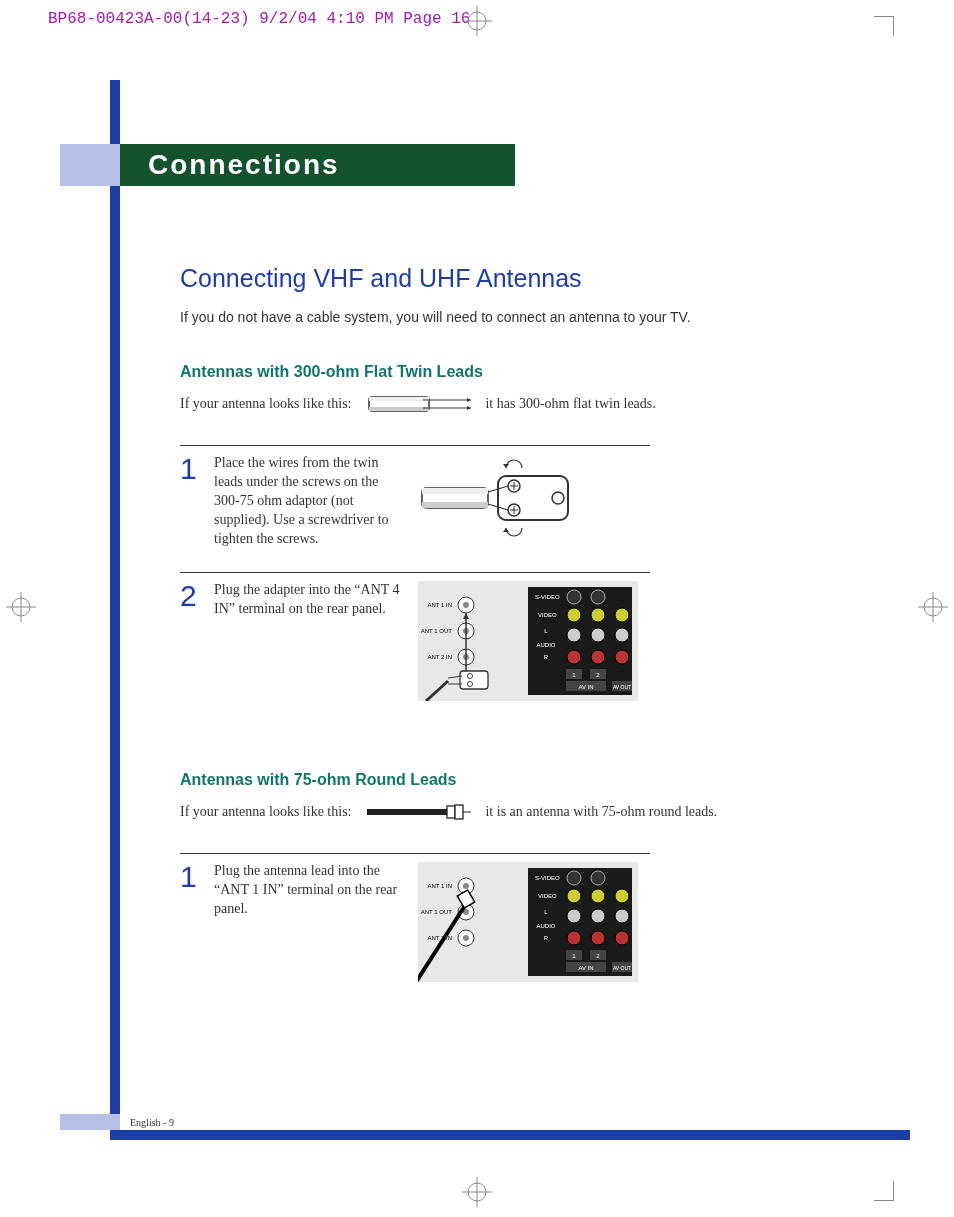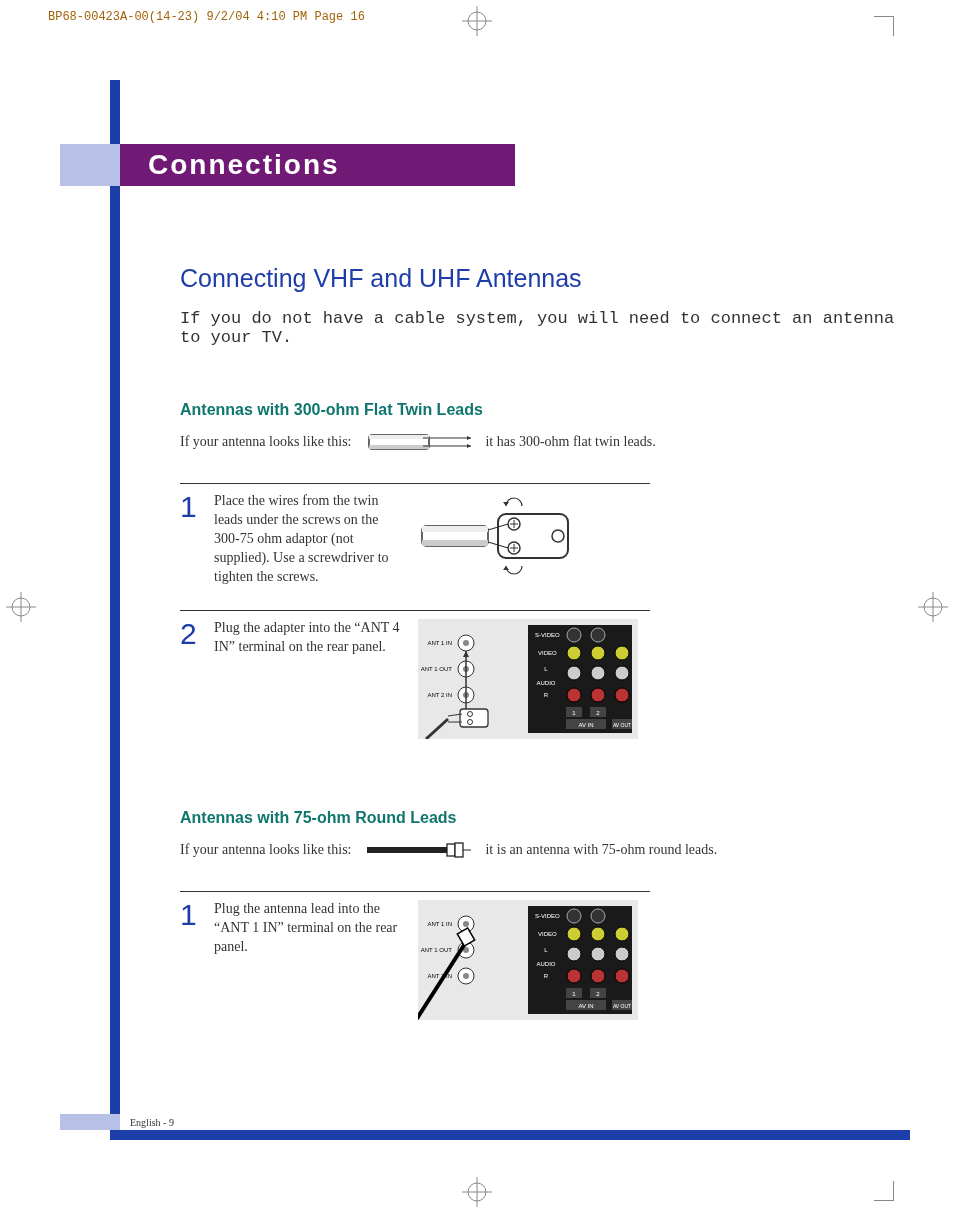--- a/index.html
+++ b/index.html
@@ -9,22 +9,22 @@
     background: #fff;
     font-family: Arial, Helvetica, sans-serif;
     position: relative;
     color: #333;
   }
   .print-header {
     position: absolute;
     top: 10px;
     left: 48px;
     font-family: "Courier New", monospace;
-    font-size: 12px;
-    color: #a16207;
+    font-size: 16px;
+    color: #a21caf;
   }
   .crop-top {
     position: absolute;
     top: 6px;
     left: 50%;
     transform: translateX(-50%);
   }
   .crop-bottom {
     position: absolute;
     bottom: 6px;
@@ -84,21 +84,21 @@
     display: flex;
   }
   .header-light {
     width: 60px;
     height: 100%;
     background: #b7c0e6;
   }
   .header-dark {
     flex: 1;
     height: 100%;
-    background: #701a75;
+    background: #14532d;
     color: #fff;
     font-weight: bold;
     font-size: 28px;
     letter-spacing: 2px;
     display: flex;
     align-items: center;
     padding-left: 28px;
   }
   .content {
     position: absolute;
@@ -108,24 +108,24 @@
   }
   .h1 {
     color: #1d3ea9;
     font-size: 25px;
     font-weight: normal;
     font-family: Arial, sans-serif;
     margin-bottom: 16px;
     margin-top: 44px;
   }
   .intro {
-    font-size: 17px;
-    font-family: Liberation Mono, monospace;
+    font-size: 14px;
+    font-family: Liberation Sans, sans-serif;
     color: #333;
-    margin-bottom: 54px;
+    margin-bottom: 38px;
   }
   .h2 {
     color: #0f766e;
     font-size: 16px;
     font-weight: bold;
     margin-bottom: 6px;
   }
   .lead-row {
     font-size: 14px;
     font-family: Georgia, 'Times New Roman', serif;

